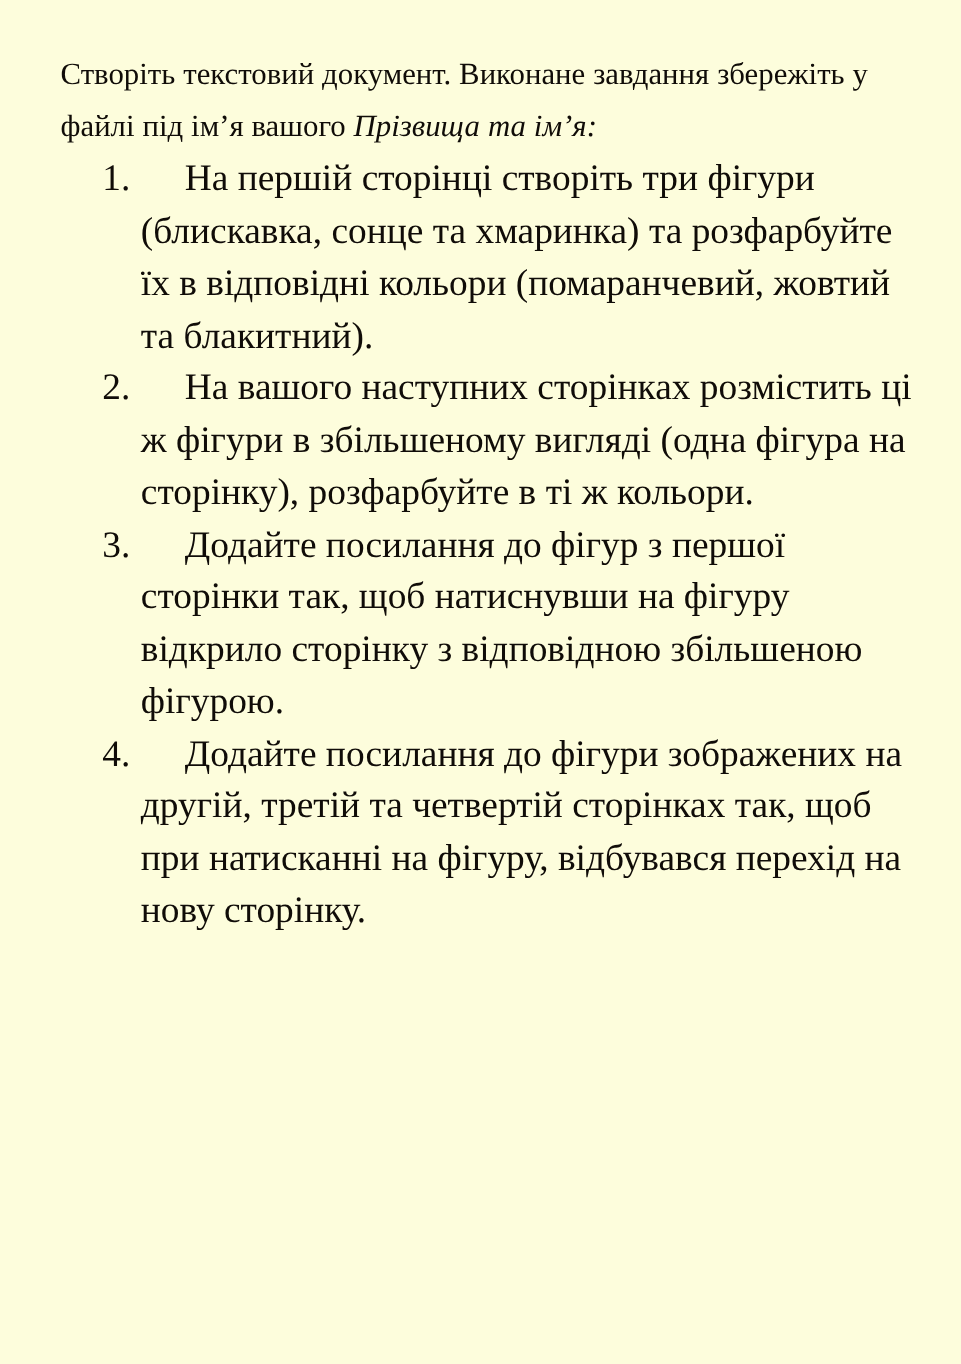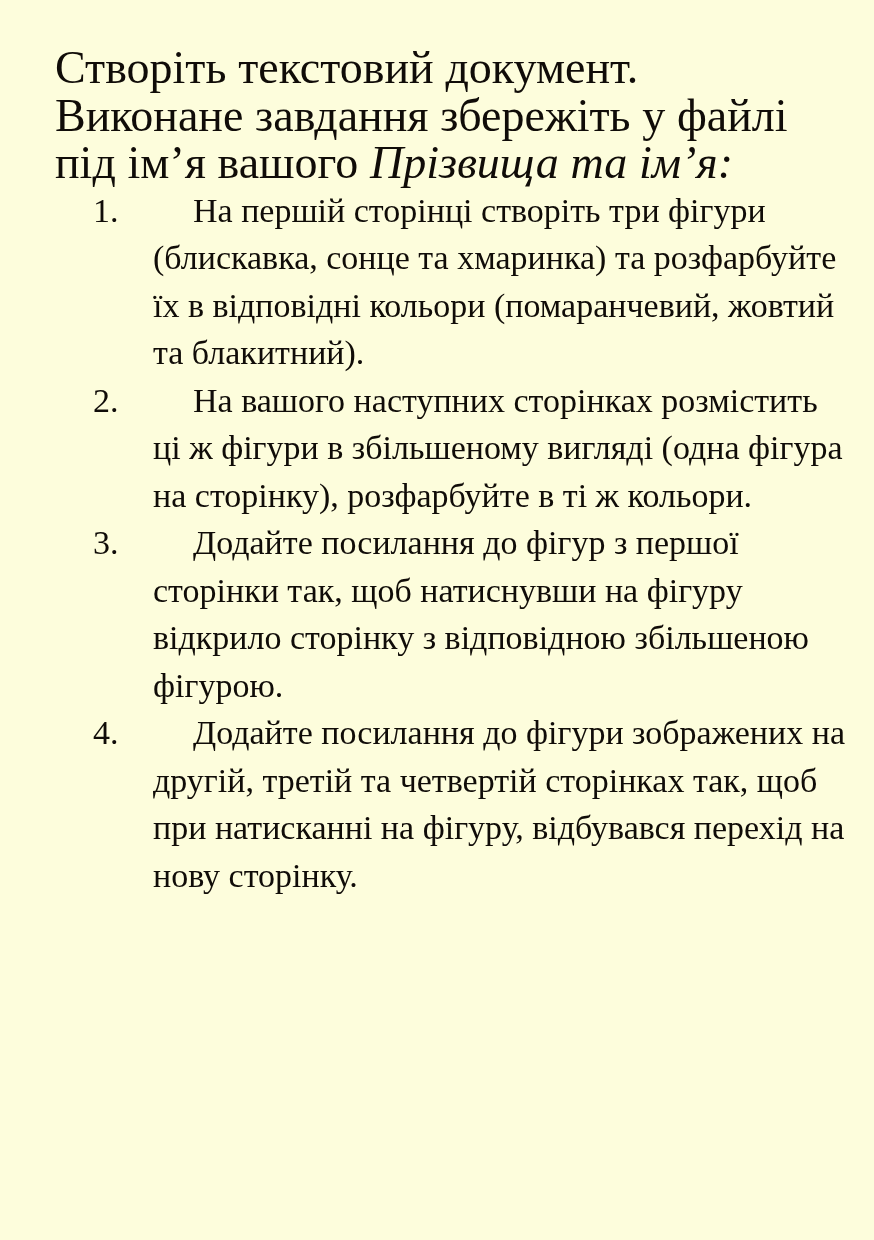--- a/index.html
+++ b/index.html
@@ -34,21 +34,21 @@
     letter-spacing: -0.1px;
     margin: 0;
     padding: 0;
     width: 772px;
     text-align: left;
     word-spacing: 0.5px;
   }
 
   
   .intro {
-    font-size: 46px;
+    font-size: 28px;
     line-height: 47.5px;
     margin: 0;
     padding: 0;
     width: 780px;
     text-align: left;
     word-spacing: 0.2px;
   }
   .intro .ital {
     font-style: italic;
   }
@@ -70,21 +70,20 @@
   }
   .task-num {
     position: absolute;
     left: 38px;           
     top: 0;
     width: 36px;
     text-align: left;
   }
   .task-text {
     display: block;
-    margin-left: 25px;
   }
   .task-text::before {
     
     content: "";
     display: inline-block;
     width: 40px;
   }
 </style>
 </head>
 <body>

